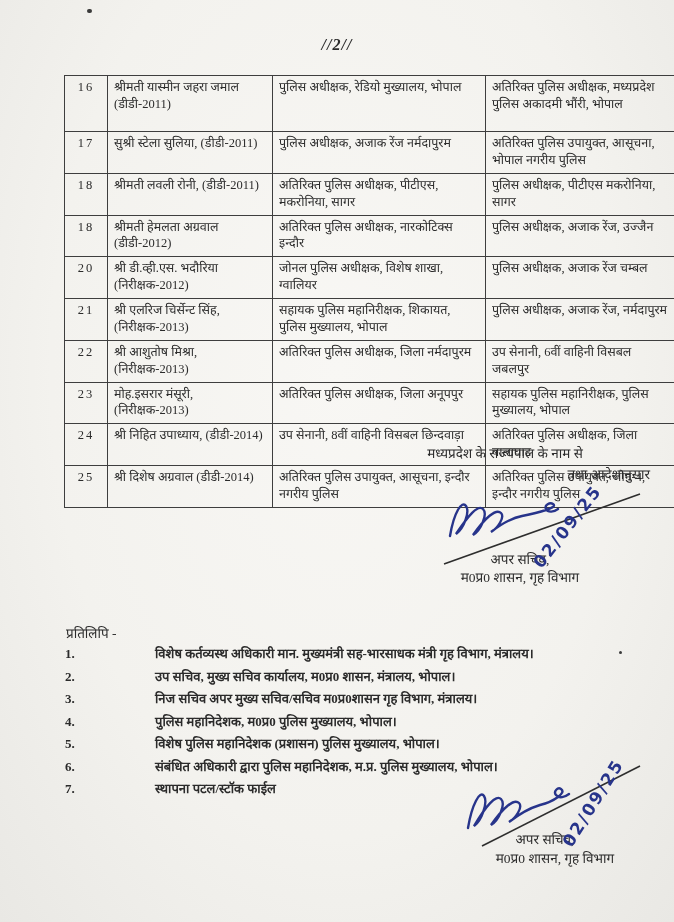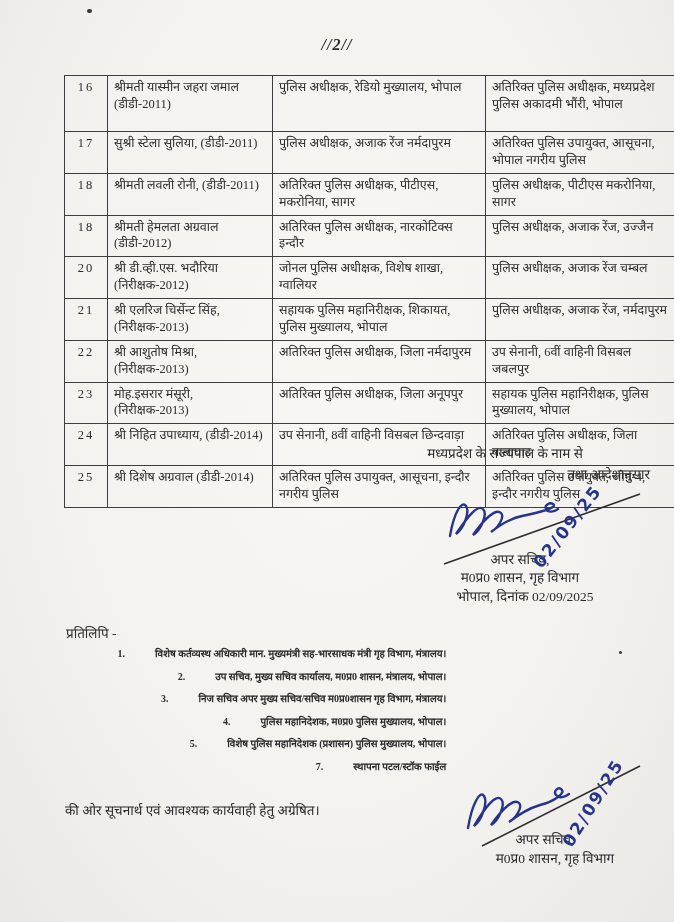--- a/index.html
+++ b/index.html
@@ -39,21 +39,21 @@
   
   .orderline{position:absolute;font-weight:normal;font-size:13.5px;white-space:nowrap;}
   .sigwrap{position:absolute;pointer-events:none;}
   .sigdate{
     fill:#27348b;font-size:17px;font-weight:bold;letter-spacing:2px;
     font-family:"DejaVu Sans",sans-serif;
   }
   .sigpath{stroke:#27348b;stroke-width:2.4;fill:none;stroke-linecap:round;}
   .sigline{stroke:#2e2e2e;stroke-width:1.6;}
   .copyitem-num{display:inline-block;width:60px;}
-  .listblock{position:absolute;left:65px;top:643px;font-weight:bold;font-size:10px;line-height:22.5px;text-align:right;}
+  .listblock{position:absolute;left:65px;top:643px;font-weight:bold;font-size:13px;line-height:22.5px;}
   .copyrow{white-space:nowrap;}
   .copyrow .txt{padding-left:30px;}
 </style>
 </head>
 <body>
 
 <div class="page">
 
   <div class="speck" style="left:87px;top:9px;width:5px;height:4px;"></div>
 
@@ -130,34 +130,33 @@
   <div class="sigwrap" style="top:478px;left:440px;width:210px;height:90px;z-index:3;">
     <svg width="210" height="90" viewBox="0 0 210 90">
       <line class="sigline" x1="4" y1="86" x2="200" y2="16"></line>
       <path class="sigpath" d="M10,58 C14,34 22,22 26,28 C30,34 24,50 16,56 C28,38 38,26 43,31 C48,36 41,52 33,57 C45,40 56,30 61,35 C65,39 58,50 51,54 C60,47 72,40 82,38 C92,36 100,34 106,32 C112,30 116,28 113,26 C110,24 104,27 106,31 C108,35 114,34 118,31"></path>
       <text class="sigdate" x="132" y="52" transform="rotate(-52 132 52)" text-anchor="middle">02/09/25</text>
     </svg>
   </div>
 
   <div class="orderline" style="top:550px;left:400px;width:240px;text-align:center;">अपर सचिव,</div>
   <div class="orderline" style="top:568px;left:400px;width:240px;text-align:center;">म0प्र0 शासन, गृह विभाग</div>
-  <div class="orderline" style="top:587px;left:400px;width:250px;text-align:center;">भोपाल, दिनांक 02/09/2025</div>
 
   <div class="orderline" style="top:624px;left:66px;">प्रतिलिपि -</div>
 
   <div class="listblock">
     <div class="copyrow"><span class="copyitem-num">1.</span><span class="txt">विशेष कर्तव्यस्थ अधिकारी मान. मुख्यमंत्री सह-भारसाधक मंत्री गृह विभाग, मंत्रालय।</span></div>
       <div class="copyrow"><span class="copyitem-num">2.</span><span class="txt">उप सचिव, मुख्य सचिव कार्यालय, म0प्र0 शासन, मंत्रालय, भोपाल।</span></div>
       <div class="copyrow"><span class="copyitem-num">3.</span><span class="txt">निज सचिव अपर मुख्य सचिव/सचिव म0प्र0शासन गृह विभाग, मंत्रालय।</span></div>
       <div class="copyrow"><span class="copyitem-num">4.</span><span class="txt">पुलिस महानिदेशक, म0प्र0 पुलिस मुख्यालय, भोपाल।</span></div>
       <div class="copyrow"><span class="copyitem-num">5.</span><span class="txt">विशेष पुलिस महानिदेशक (प्रशासन) पुलिस मुख्यालय, भोपाल।</span></div>
+      <div class="copyrow"><span class="copyitem-num">6.</span><span class="txt">संबंधित अधिकारी द्वारा पुलिस महानिदेशक, म.प्र. पुलिस मुख्यालय, भोपाल।</span></div>
       <div class="copyrow"><span class="copyitem-num">7.</span><span class="txt">स्थापना पटल/स्टॉक फाईल</span></div>
   </div>
 
-  <div class="orderline" style="top:801px;left:65px;">की ओर सूचनार्थ एवं आवश्यक कार्यवाही हेतु अग्रेषित।</div>
 
   <div class="sigwrap" style="top:758px;left:460px;width:190px;height:90px;z-index:3;">
     <svg width="190" height="90" viewBox="0 0 190 90">
       <line class="sigline" x1="22" y1="88" x2="180" y2="8"></line>
       <path class="sigpath" d="M8,70 C12,46 20,32 24,38 C28,44 22,62 14,68 C26,48 36,36 41,41 C46,46 39,62 31,67 C43,50 54,40 59,45 C63,49 56,60 49,64 C58,57 70,50 80,47 C88,45 94,42 98,39 C102,36 104,33 101,31 C98,29 93,33 96,37 C99,41 105,39 109,36"></path>
       <text class="sigdate" x="138" y="48" transform="rotate(-58 138 48)" text-anchor="middle">02/09/25</text>
     </svg>
   </div>
 
   <div class="orderline" style="top:830px;left:430px;width:230px;text-align:center;">अपर सचिव,</div>

